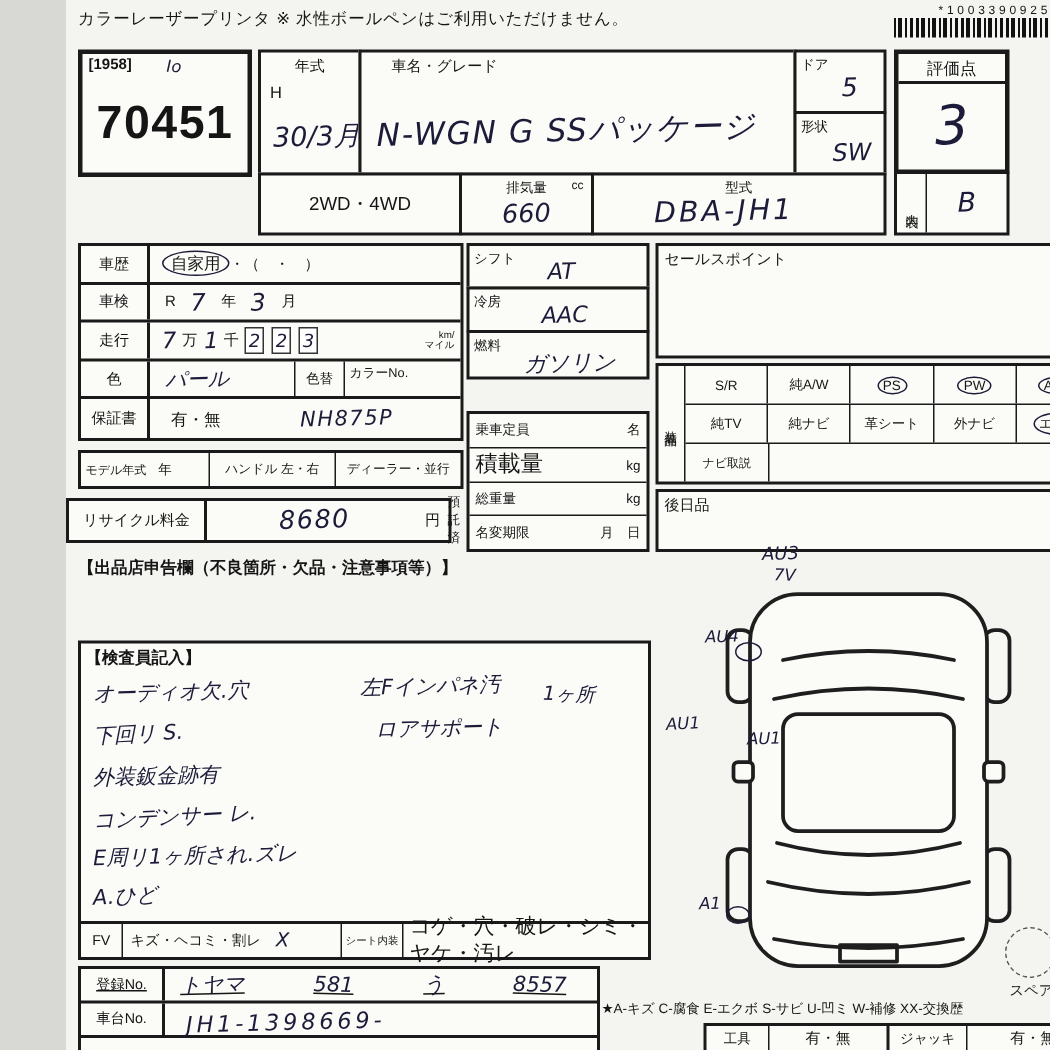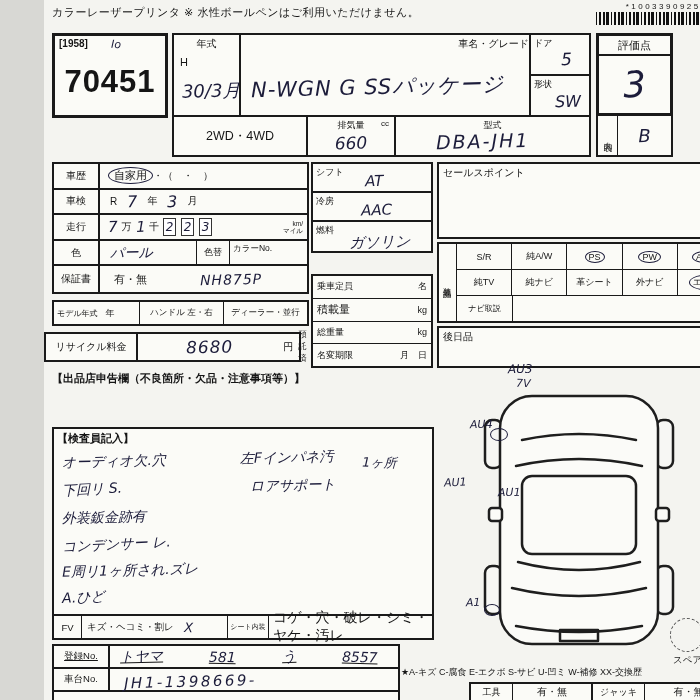--- a/index.html
+++ b/index.html
@@ -41,21 +41,21 @@
     <div class="abs" style="left:0;top:28px;width:100%;text-align:center;font-size:31px;font-weight:bold;letter-spacing:1px;">70451</div>
   </div>
 
   <div class="box" style="left:128px;top:33px;width:69px;height:84px;">
     <div style="text-align:center;font-size:10px;margin-top:2px;">年式</div>
     <span class="abs" style="left:6px;top:21px;font-size:11px;">H</span>
     <span class="abs hw rot1" style="left:8px;top:44px;font-size:18px;white-space:nowrap;">30/3月</span>
   </div>
 
   <div class="box" style="left:195px;top:33px;width:292px;height:84px;">
-    <div style="text-align:right;font-size:10px;margin-top:2px;">車名・グレード</div>
+    <div style="text-align:left;font-size:10px;margin-top:2px;padding-left:20px;">車名・グレード</div>
     <span class="abs hw rot1" style="left:10px;top:38px;font-size:21px;letter-spacing:1px;white-space:nowrap;">N-WGN G SSパッケージ</span>
   </div>
 
   <div class="box" style="left:485px;top:33px;width:62px;height:43px;">
     <span class="abs" style="left:3px;top:2px;font-size:9px;">ドア</span>
     <span class="abs hw rot1" style="left:30px;top:14px;font-size:17px;">5</span>
   </div>
   <div class="box" style="left:485px;top:74px;width:62px;height:43px;">
     <span class="abs" style="left:3px;top:2px;font-size:9px;">形状</span>
     <span class="abs hw rot1" style="left:24px;top:16px;font-size:16px;">SW</span>
@@ -165,21 +165,21 @@
     <span class="abs" style="left:3px;top:2px;font-size:9px;">燃料</span>
     <span class="abs hw rot1" style="left:36px;top:11px;font-size:15px;">ガソリン</span>
   </div>
 
   <div class="box" style="left:267px;top:274px;width:122px;height:94px;display:flex;flex-direction:column;">
     <div class="row" style="flex:1;border-bottom:1.5px solid #1a1a1a;justify-content:space-between;align-items:center;padding:0 4px;">
       <span style="font-size:9px;">乗車定員</span>
       <span style="font-size:9px;">名</span>
     </div>
     <div class="row" style="flex:1;border-bottom:1.5px solid #1a1a1a;justify-content:space-between;align-items:center;padding:0 4px;">
-      <span style="font-size:11px;">積載量</span>
+      <span style="font-size:15px;">積載量</span>
       <span style="font-size:9px;">kg</span>
     </div>
     <div class="row" style="flex:1;border-bottom:1.5px solid #1a1a1a;justify-content:space-between;align-items:center;padding:0 4px;">
       <span style="font-size:9px;">総重量</span>
       <span style="font-size:9px;">kg</span>
     </div>
     <div class="row" style="flex:1;justify-content:space-between;align-items:center;padding:0 4px;">
       <span style="font-size:9px;">名変期限</span>
       <span style="font-size:9px;">月　日</span>
     </div>

